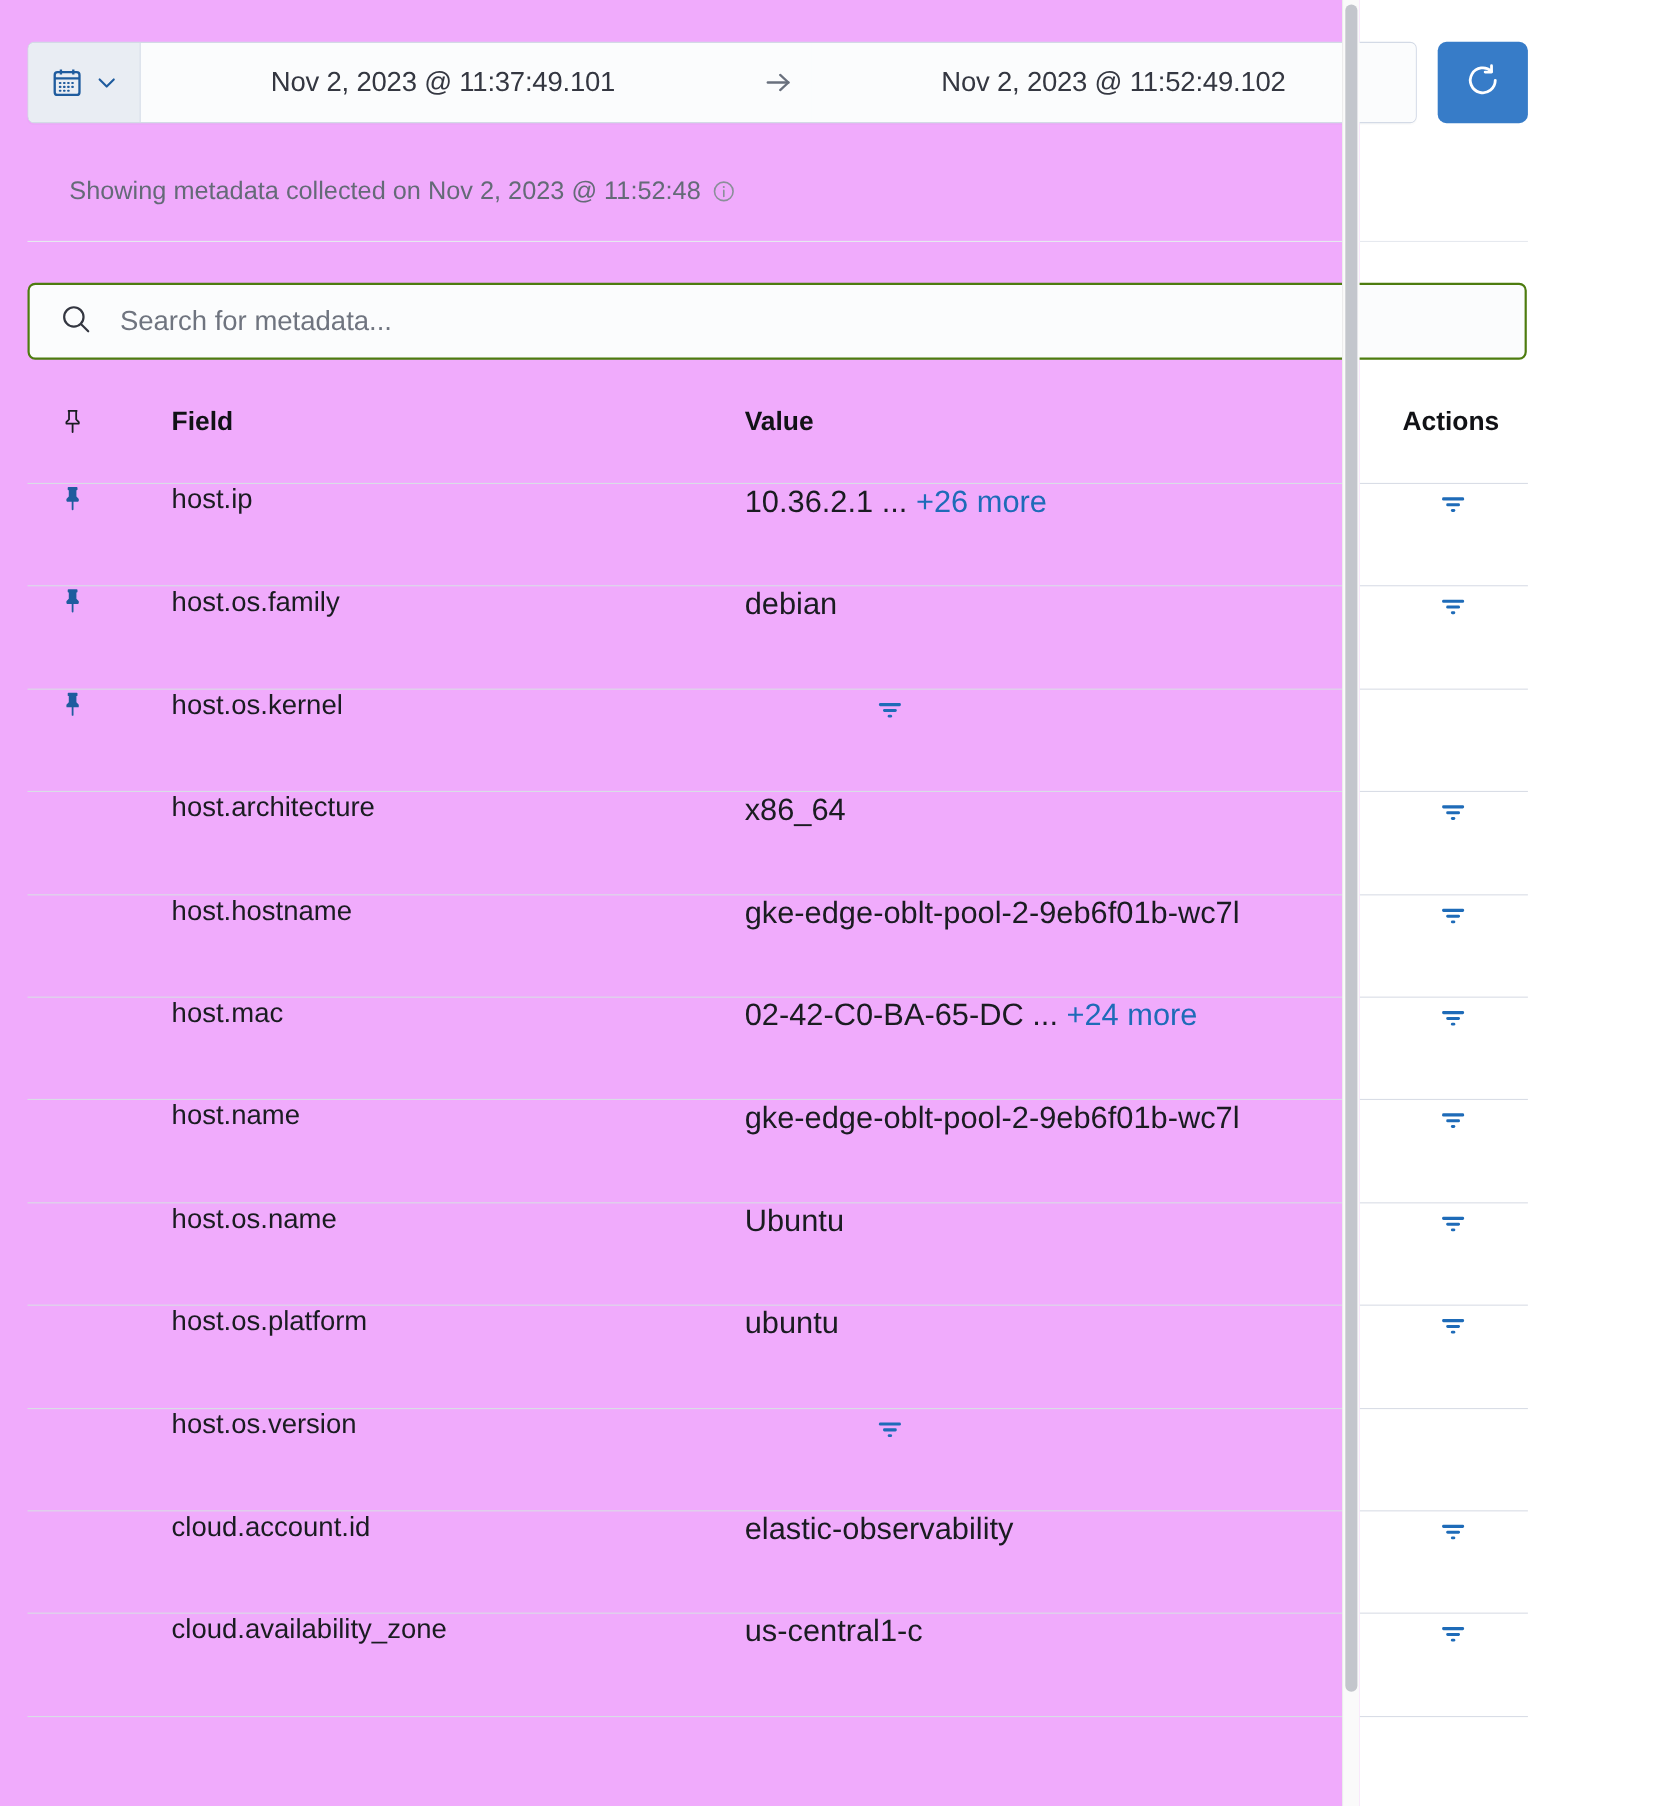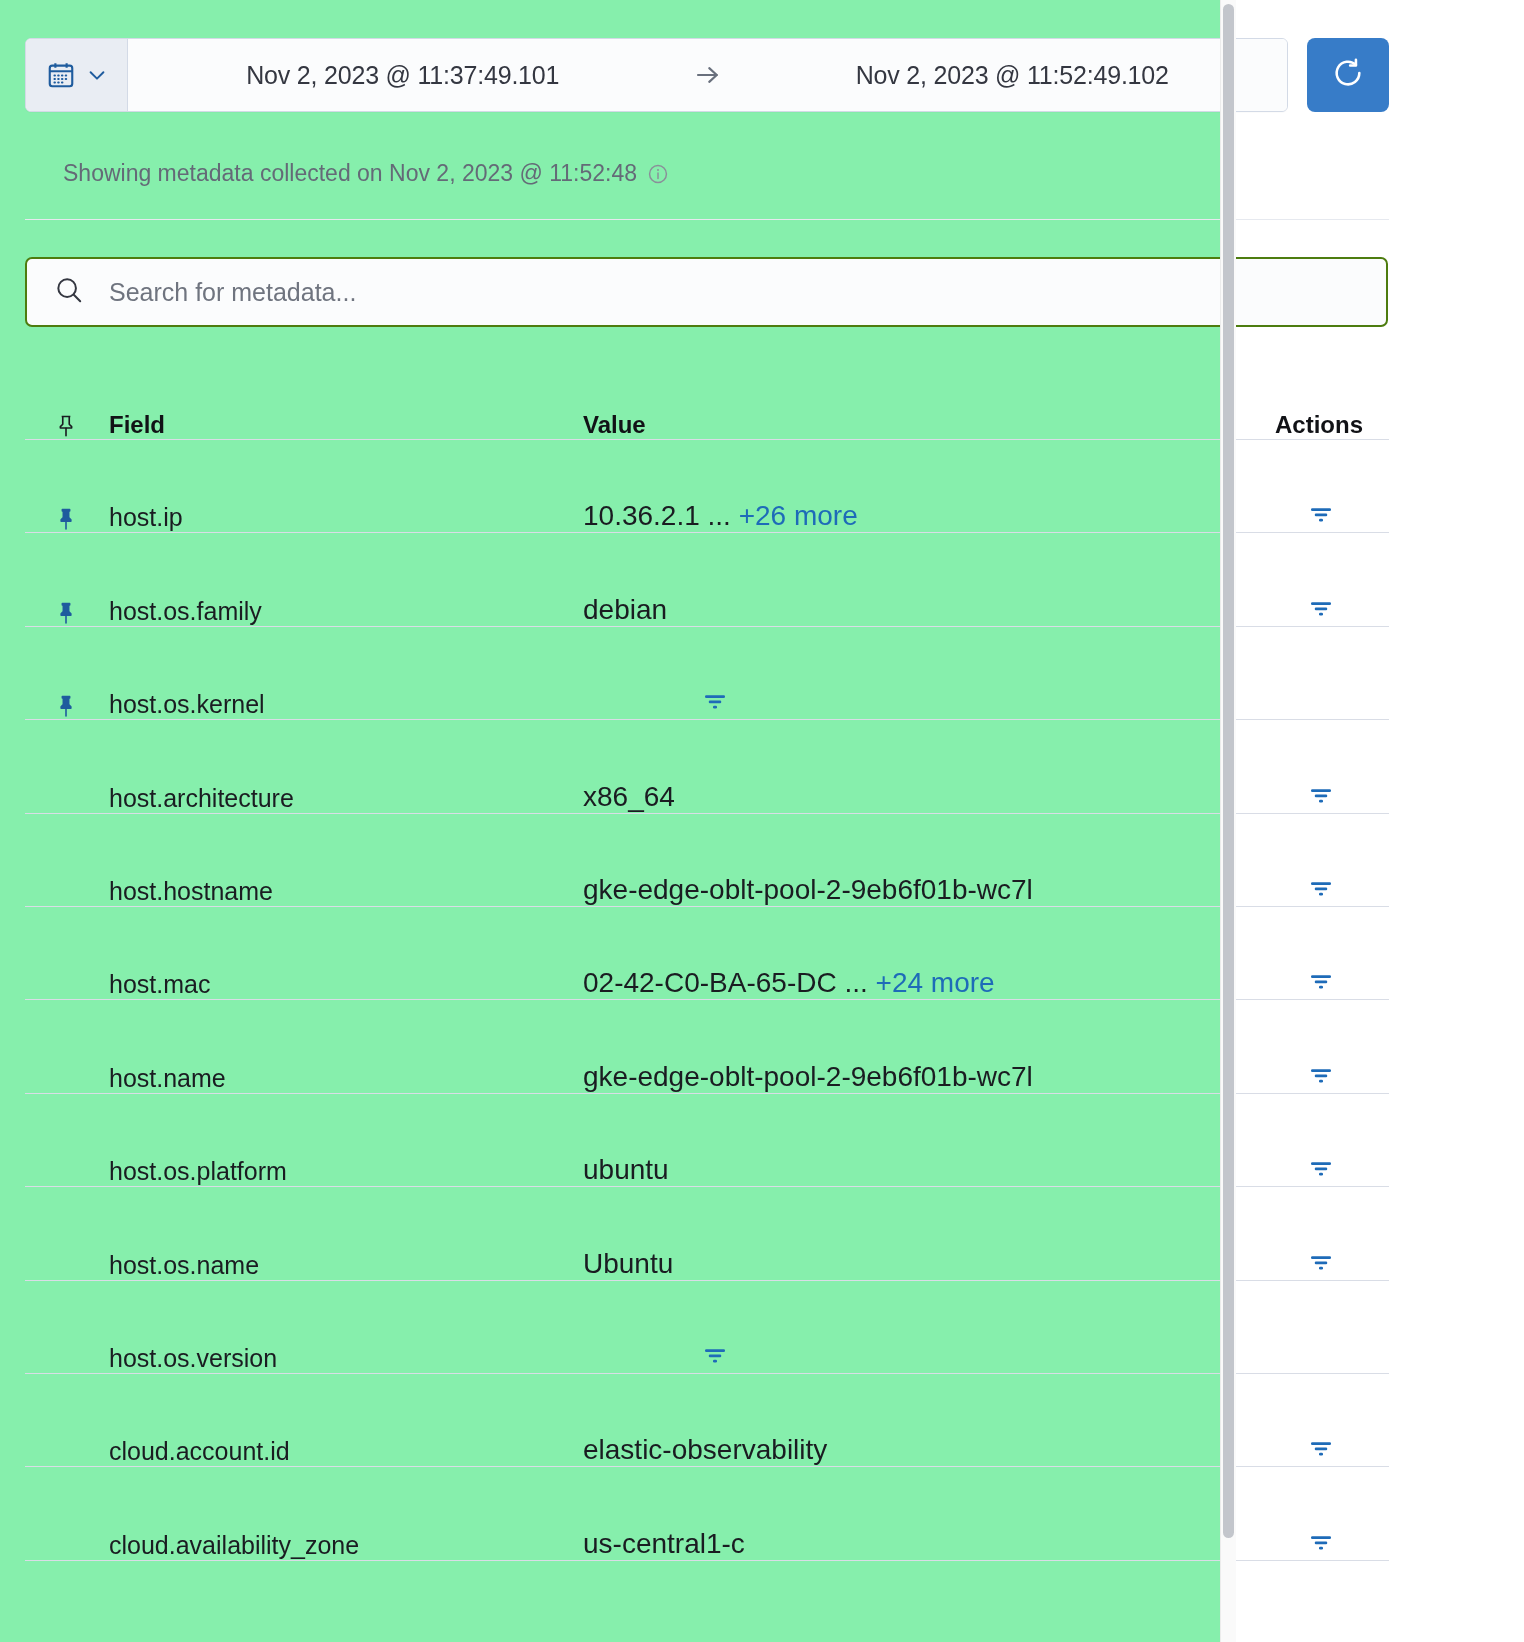--- a/index.html
+++ b/index.html
@@ -13,21 +13,21 @@
     width: 1524px;
     height: 1642px;
     overflow: hidden;
     position: relative;
   }
 
   .page {
     width: 1236px;
     height: 1642px;
     position: relative;
-    background: #86efac;
+    background: #f0abfc;
     padding: 0;
   }
 
   
   .toolbar {
     position: absolute;
     left: 25px;
     top: 38px;
     width: 1364px;
     height: 74px;
@@ -143,23 +143,24 @@
 
   
   .table {
     position: absolute;
     left: 25px;
     top: 370px;
     width: 1364px;
   }
   .trow {
     display: flex;
-    align-items: flex-end;
+    align-items: flex-start;
     height: 93.4px;
     border-bottom: 1px solid #d9dde6;
+    gap: 47px;
   }
   .thead {
     height: 70px;
     border-bottom: 1px solid #d9dde6;
     font-weight: bold;
   }
   .c-pin {
     flex: 0 0 82px;
     display: flex;
     align-items: center;
@@ -438,36 +439,36 @@
               <svg width="30" height="30" viewBox="0 0 24 24" stroke="none" fill="#1e6bb8">
                 <rect x="4" y="7.3" width="16" height="2.3" rx="1"></rect>
                 <rect x="7" y="11.6" width="10" height="2.2" rx="1"></rect>
                 <rect x="10.4" y="15.8" width="3.2" height="2.1" rx="1"></rect>
               </svg>
             </span>
           </div>
         </div>
         <div class="trow">
           <div class="c-pin"></div>
+          <div class="c-field">host.os.name</div>
+          <div class="c-value"><span>Ubuntu</span></div>
+          <div class="c-actions">
+            <span class="filter-btn">
+              <svg width="30" height="30" viewBox="0 0 24 24" stroke="none" fill="#1e6bb8">
+                <rect x="4" y="7.3" width="16" height="2.3" rx="1"></rect>
+                <rect x="7" y="11.6" width="10" height="2.2" rx="1"></rect>
+                <rect x="10.4" y="15.8" width="3.2" height="2.1" rx="1"></rect>
+              </svg>
+            </span>
+          </div>
+        </div>
+        <div class="trow">
+          <div class="c-pin"></div>
           <div class="c-field">host.os.platform</div>
           <div class="c-value"><span>ubuntu</span></div>
-          <div class="c-actions">
-            <span class="filter-btn">
-              <svg width="30" height="30" viewBox="0 0 24 24" stroke="none" fill="#1e6bb8">
-                <rect x="4" y="7.3" width="16" height="2.3" rx="1"></rect>
-                <rect x="7" y="11.6" width="10" height="2.2" rx="1"></rect>
-                <rect x="10.4" y="15.8" width="3.2" height="2.1" rx="1"></rect>
-              </svg>
-            </span>
-          </div>
-        </div>
-        <div class="trow">
-          <div class="c-pin"></div>
-          <div class="c-field">host.os.name</div>
-          <div class="c-value"><span>Ubuntu</span></div>
           <div class="c-actions">
             <span class="filter-btn">
               <svg width="30" height="30" viewBox="0 0 24 24" stroke="none" fill="#1e6bb8">
                 <rect x="4" y="7.3" width="16" height="2.3" rx="1"></rect>
                 <rect x="7" y="11.6" width="10" height="2.2" rx="1"></rect>
                 <rect x="10.4" y="15.8" width="3.2" height="2.1" rx="1"></rect>
               </svg>
             </span>
           </div>
         </div>

